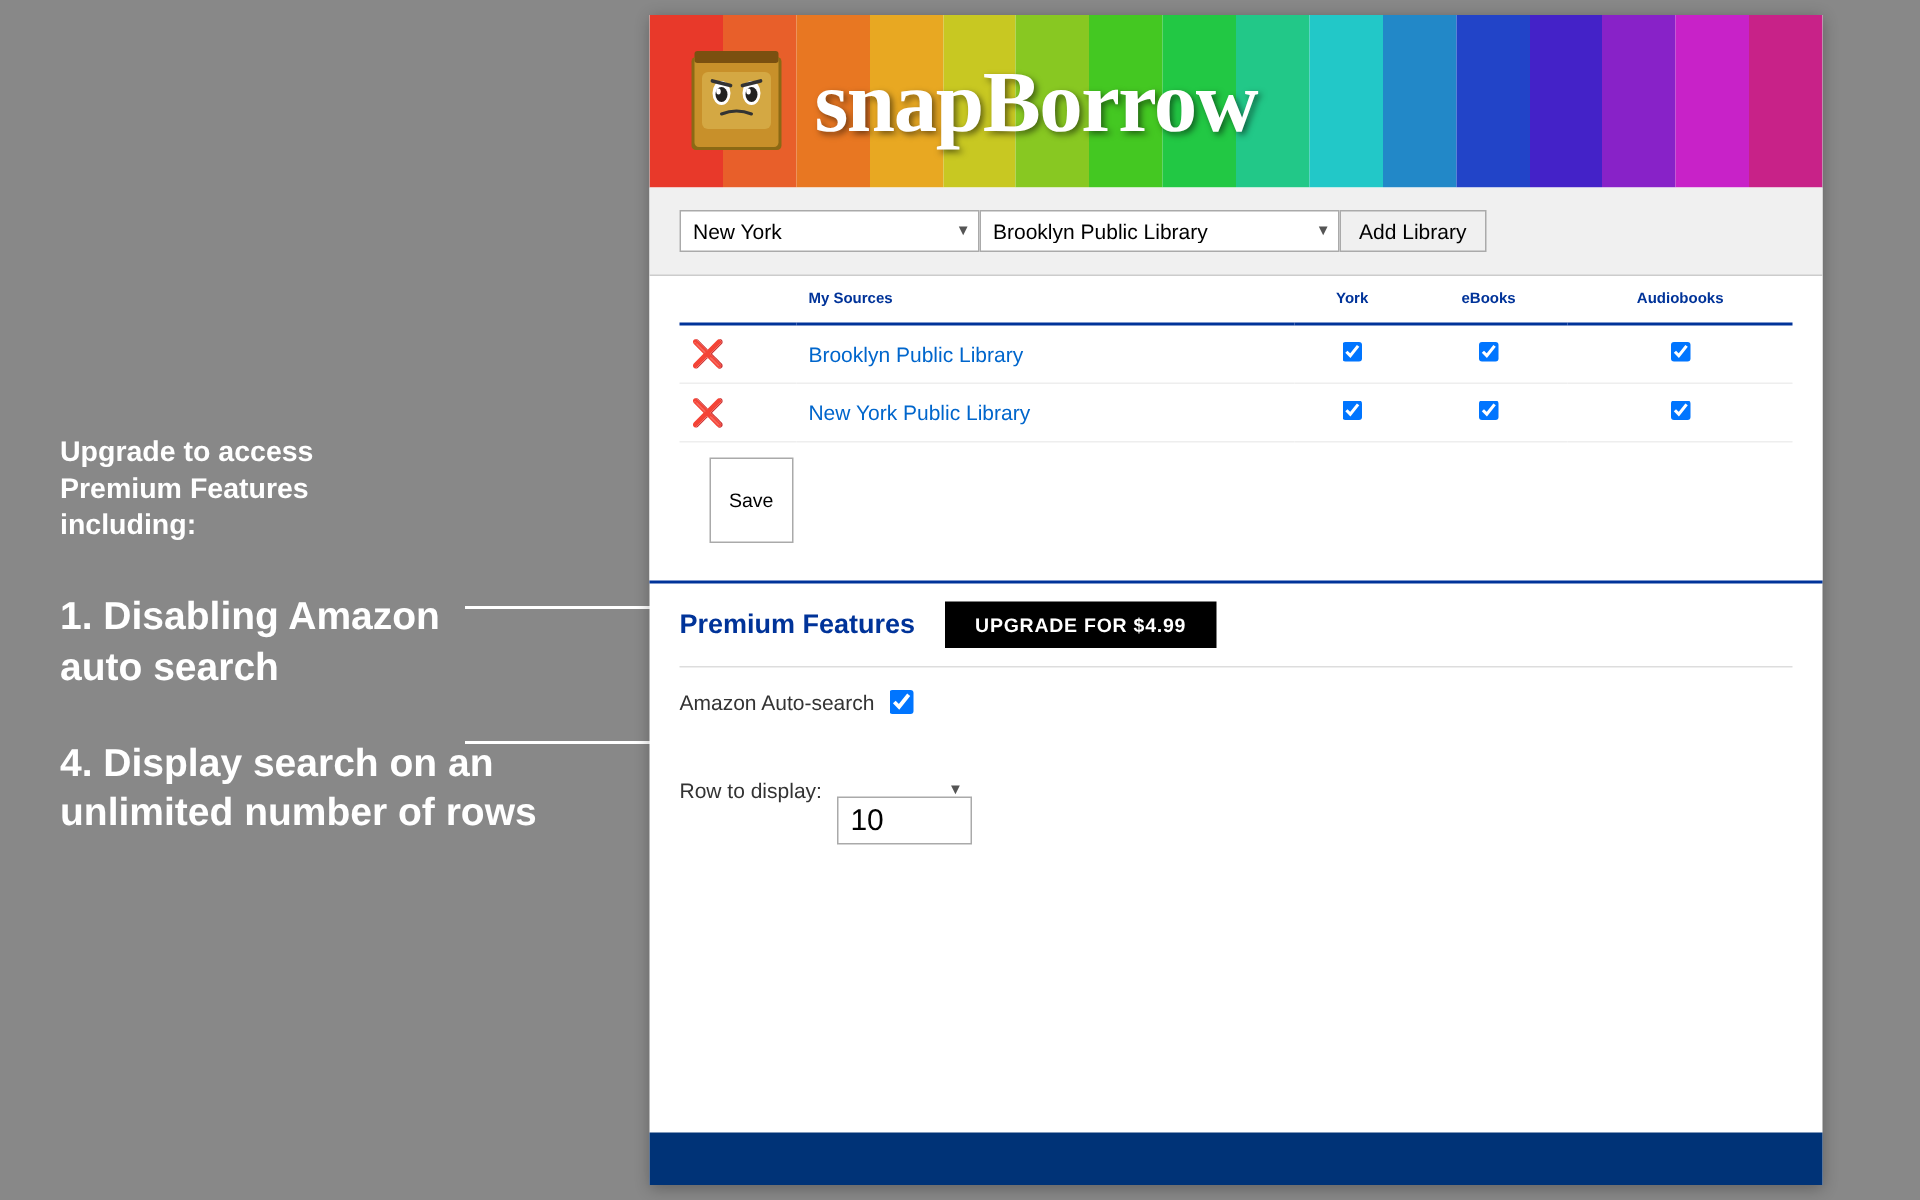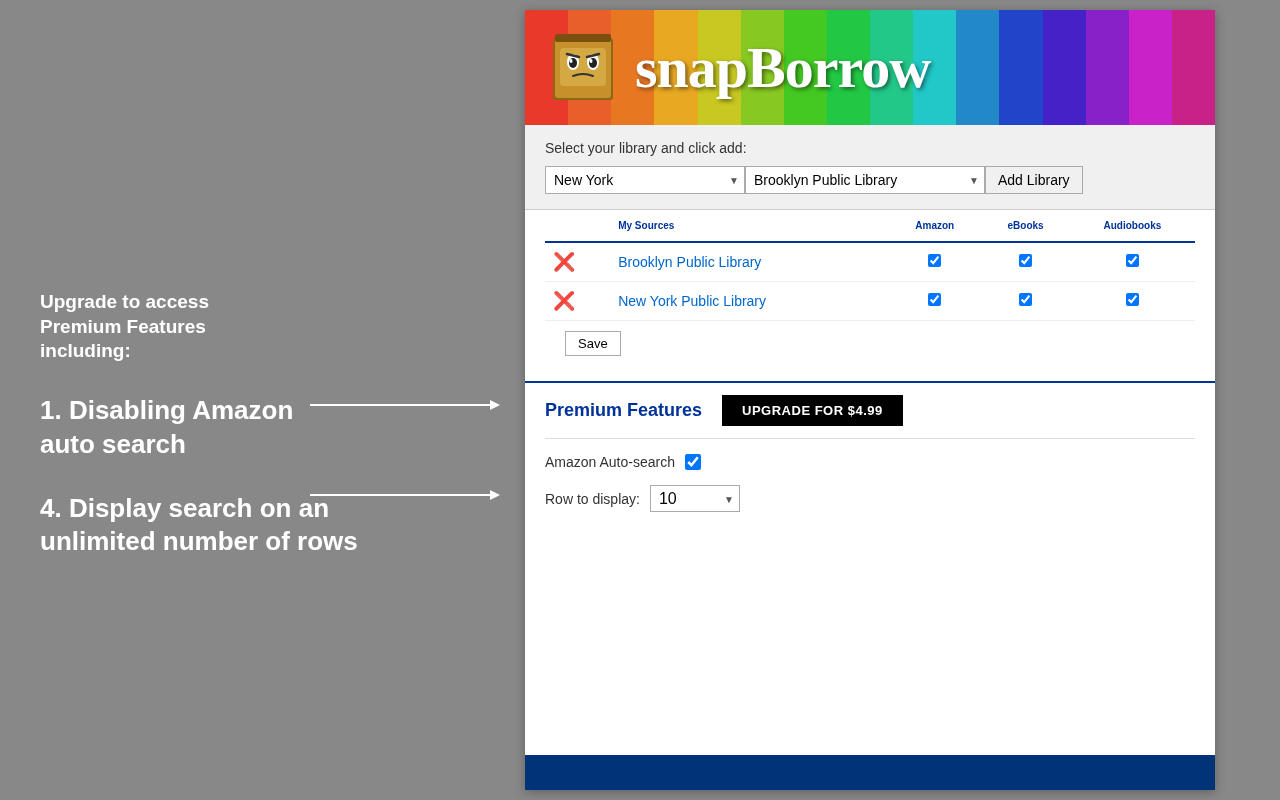--- a/index.html
+++ b/index.html
@@ -31,21 +31,21 @@
       font-weight: bold;
       line-height: 1.3;
       margin-bottom: 30px;
     }
 
     
     .app-panel {
       position: absolute;
       right: 65px;
       top: 10px;
-      width: 690px;
+      width: 782px;
       bottom: 10px;
       background: white;
       box-shadow: 0 2px 10px rgba(0,0,0,0.3);
     }
 
     
     .app-header {
       width: 100%;
       height: 115px;
       position: relative;
@@ -184,21 +184,21 @@
     .remove-icon {
       color: #cc0000;
       font-size: 18px;
       cursor: pointer;
     }
 
     .save-btn {
       margin: 10px 20px;
       background: white;
       border: 1px solid #aaa;
-      padding: 4px 12px;
+      padding: 20px 12px;
       font-size: 13px;
       cursor: pointer;
     }
 
     
     .premium-section {
       border-top: 2px solid #003399;
       padding: 0 20px;
     }
     .premium-header {
@@ -259,22 +259,23 @@
       font-size: 10px;
       pointer-events: none;
       color: #555;
     }
     .row-select {
       appearance: none;
       -webkit-appearance: none;
       background: white;
       border: 1px solid #aaa;
       padding: 4px 22px 4px 8px;
-      font-size: 16px;
+      font-size: 20px;
       width: 90px;
+      margin-top: 40px;
     }
 
     
     .app-footer {
       position: absolute;
       bottom: 0;
       left: 0;
       right: 0;
       height: 35px;
       background: #003377;
@@ -353,21 +354,20 @@
 
         <rect x="10" y="6" width="56" height="8" rx="2" fill="#7a5010"></rect>
       </svg>
       <div class="app-title">
         <span class="snap">snap</span><span class="borrow">Borrow</span>
       </div>
     </div>
   </div>
 
   <div class="app-content">
-    <div class="select-label">Select your library and click add:</div>
     <div class="library-selector-row">
       <div class="select-wrapper">
         <select class="select-dropdown select-state">
           <option>New York</option>
           <option>California</option>
           <option>Texas</option>
         </select>
       </div>
       <div class="select-wrapper">
         <select class="select-dropdown select-library">
@@ -379,21 +379,21 @@
       <button class="add-library-btn">Add Library</button>
     </div>
   </div>
 
   <div class="sources-section">
     <table class="sources-table">
       <thead>
         <tr>
           <th></th>
           <th>My Sources</th>
-          <th class="center">Amazon</th>
+          <th class="center">York</th>
           <th class="center">eBooks</th>
           <th class="center">Audiobooks</th>
         </tr>
       </thead>
       <tbody id="sources-tbody">
       <tr>
       <td><span class="remove-icon">❌</span></td>
       <td><span class="library-name">Brooklyn Public Library</span></td>
       <td class="center"><input type="checkbox" checked="" style=""></td>
       <td class="center"><input type="checkbox" checked="" style=""></td>

